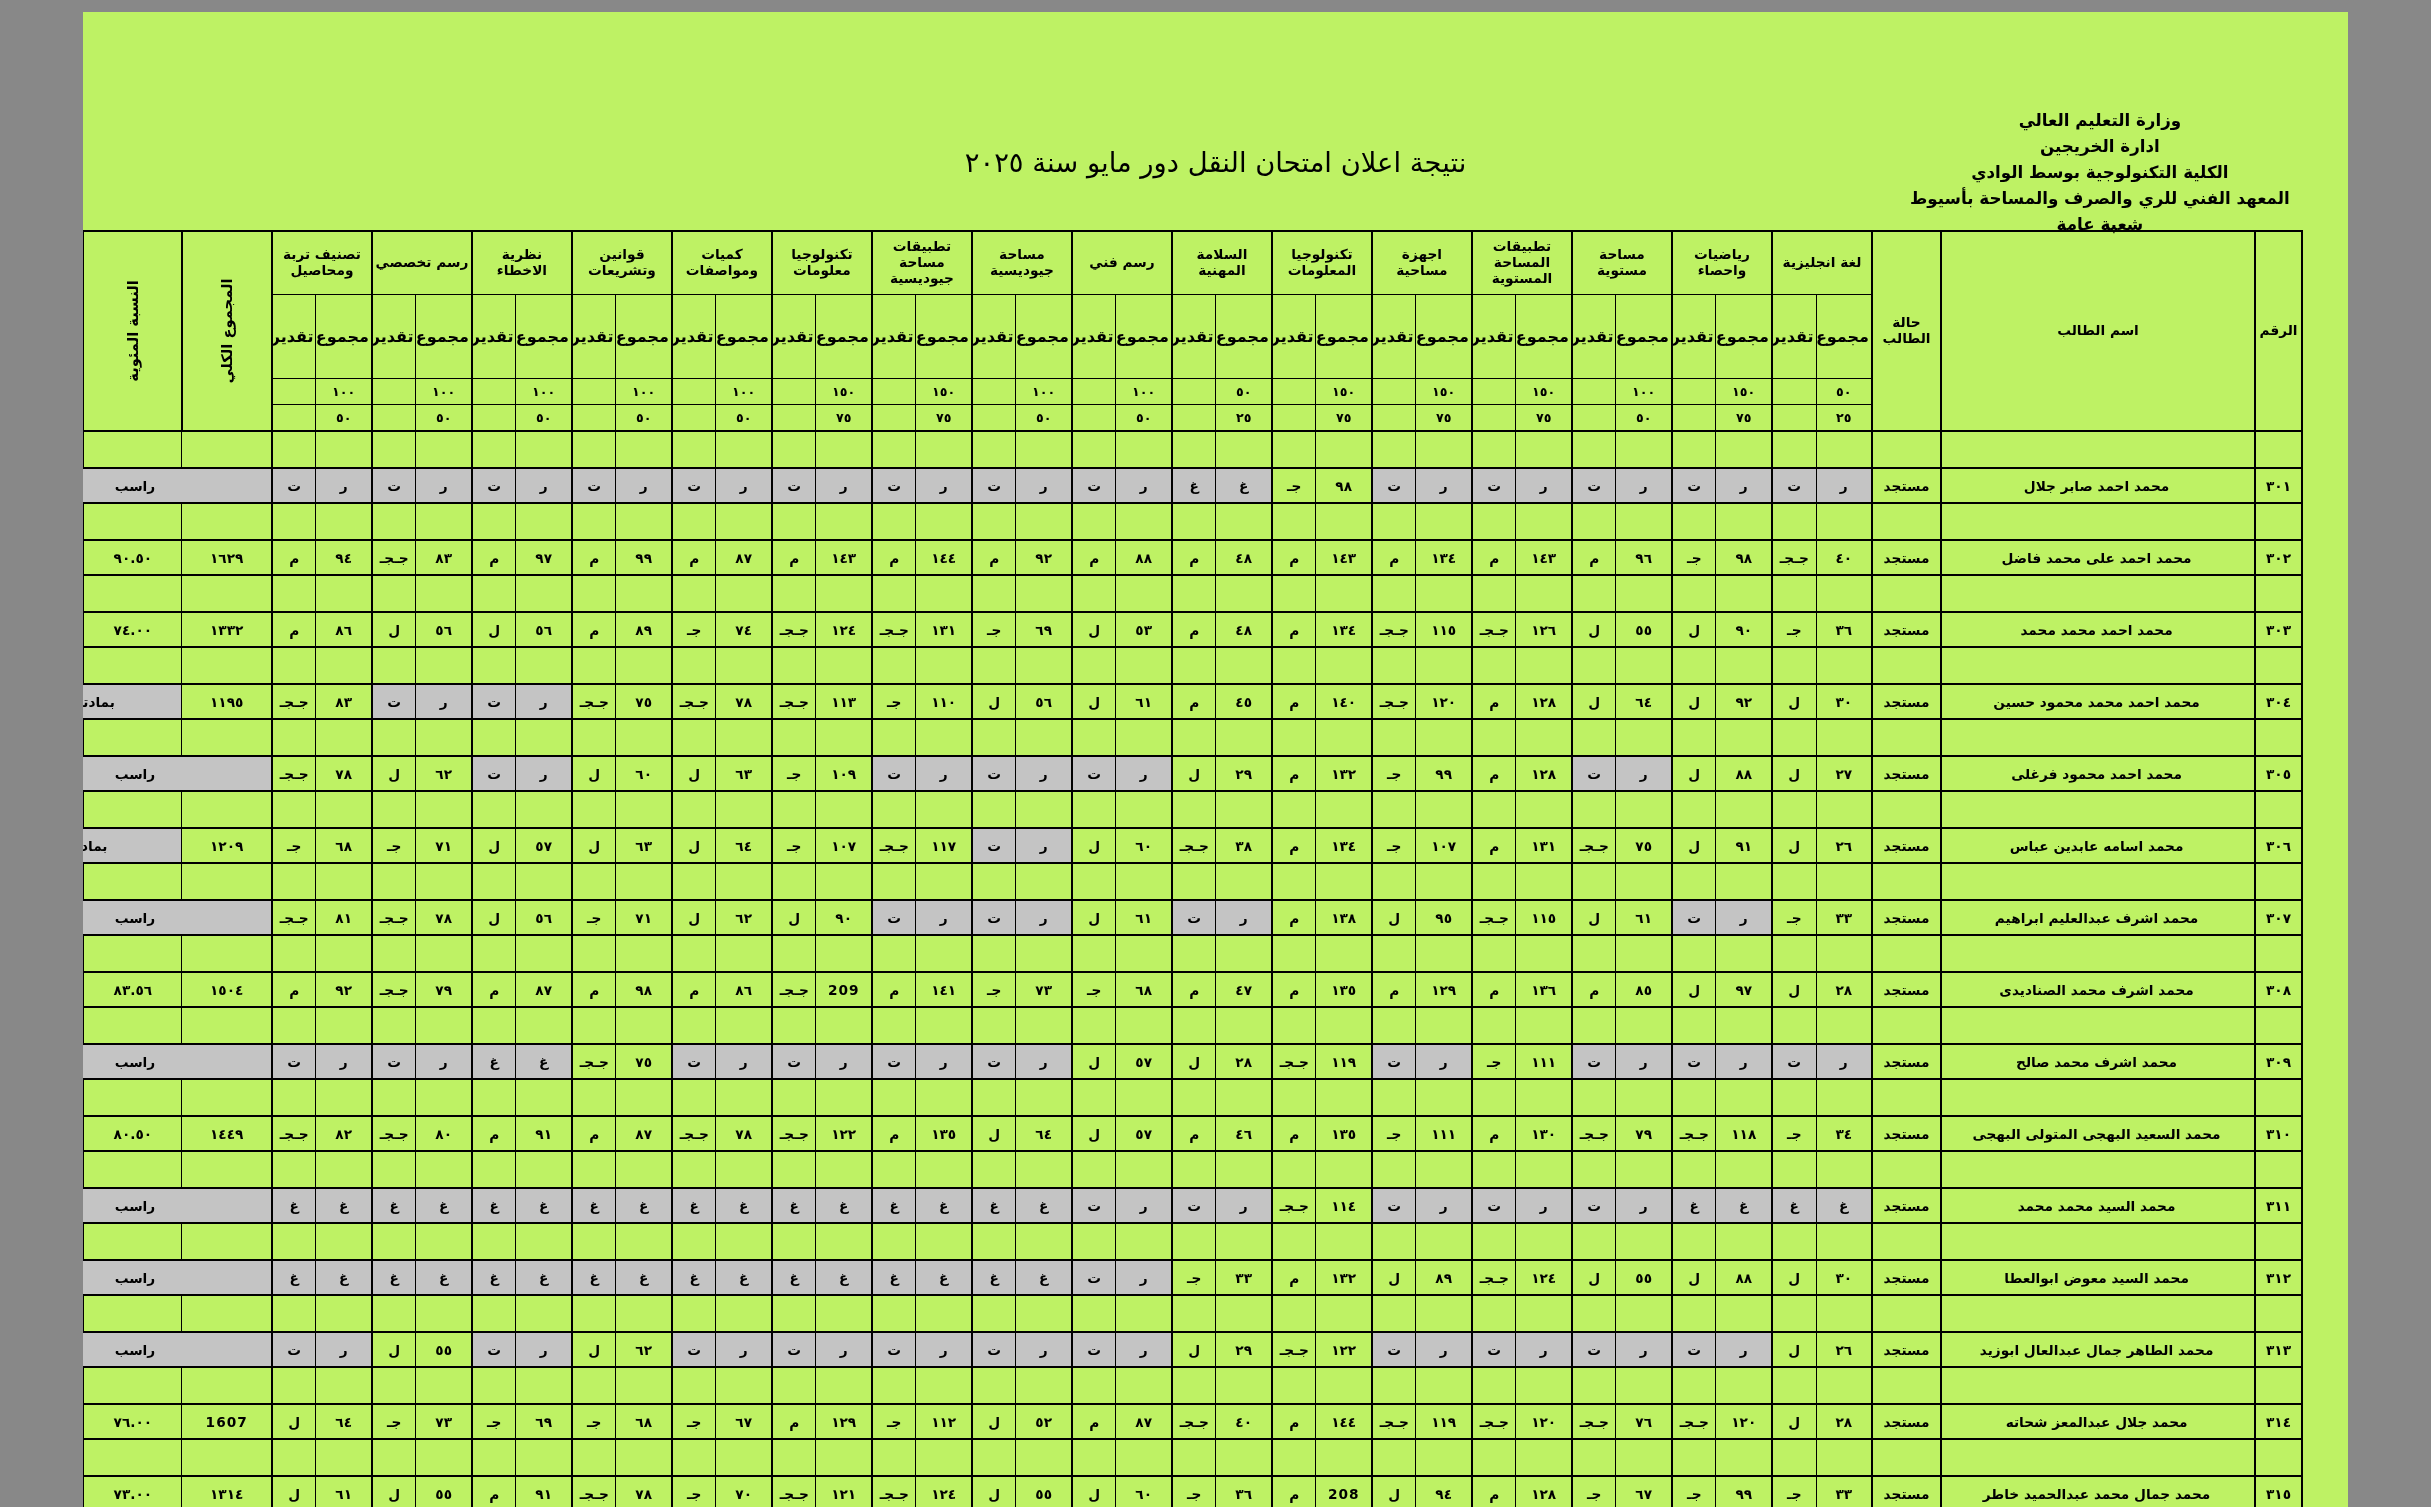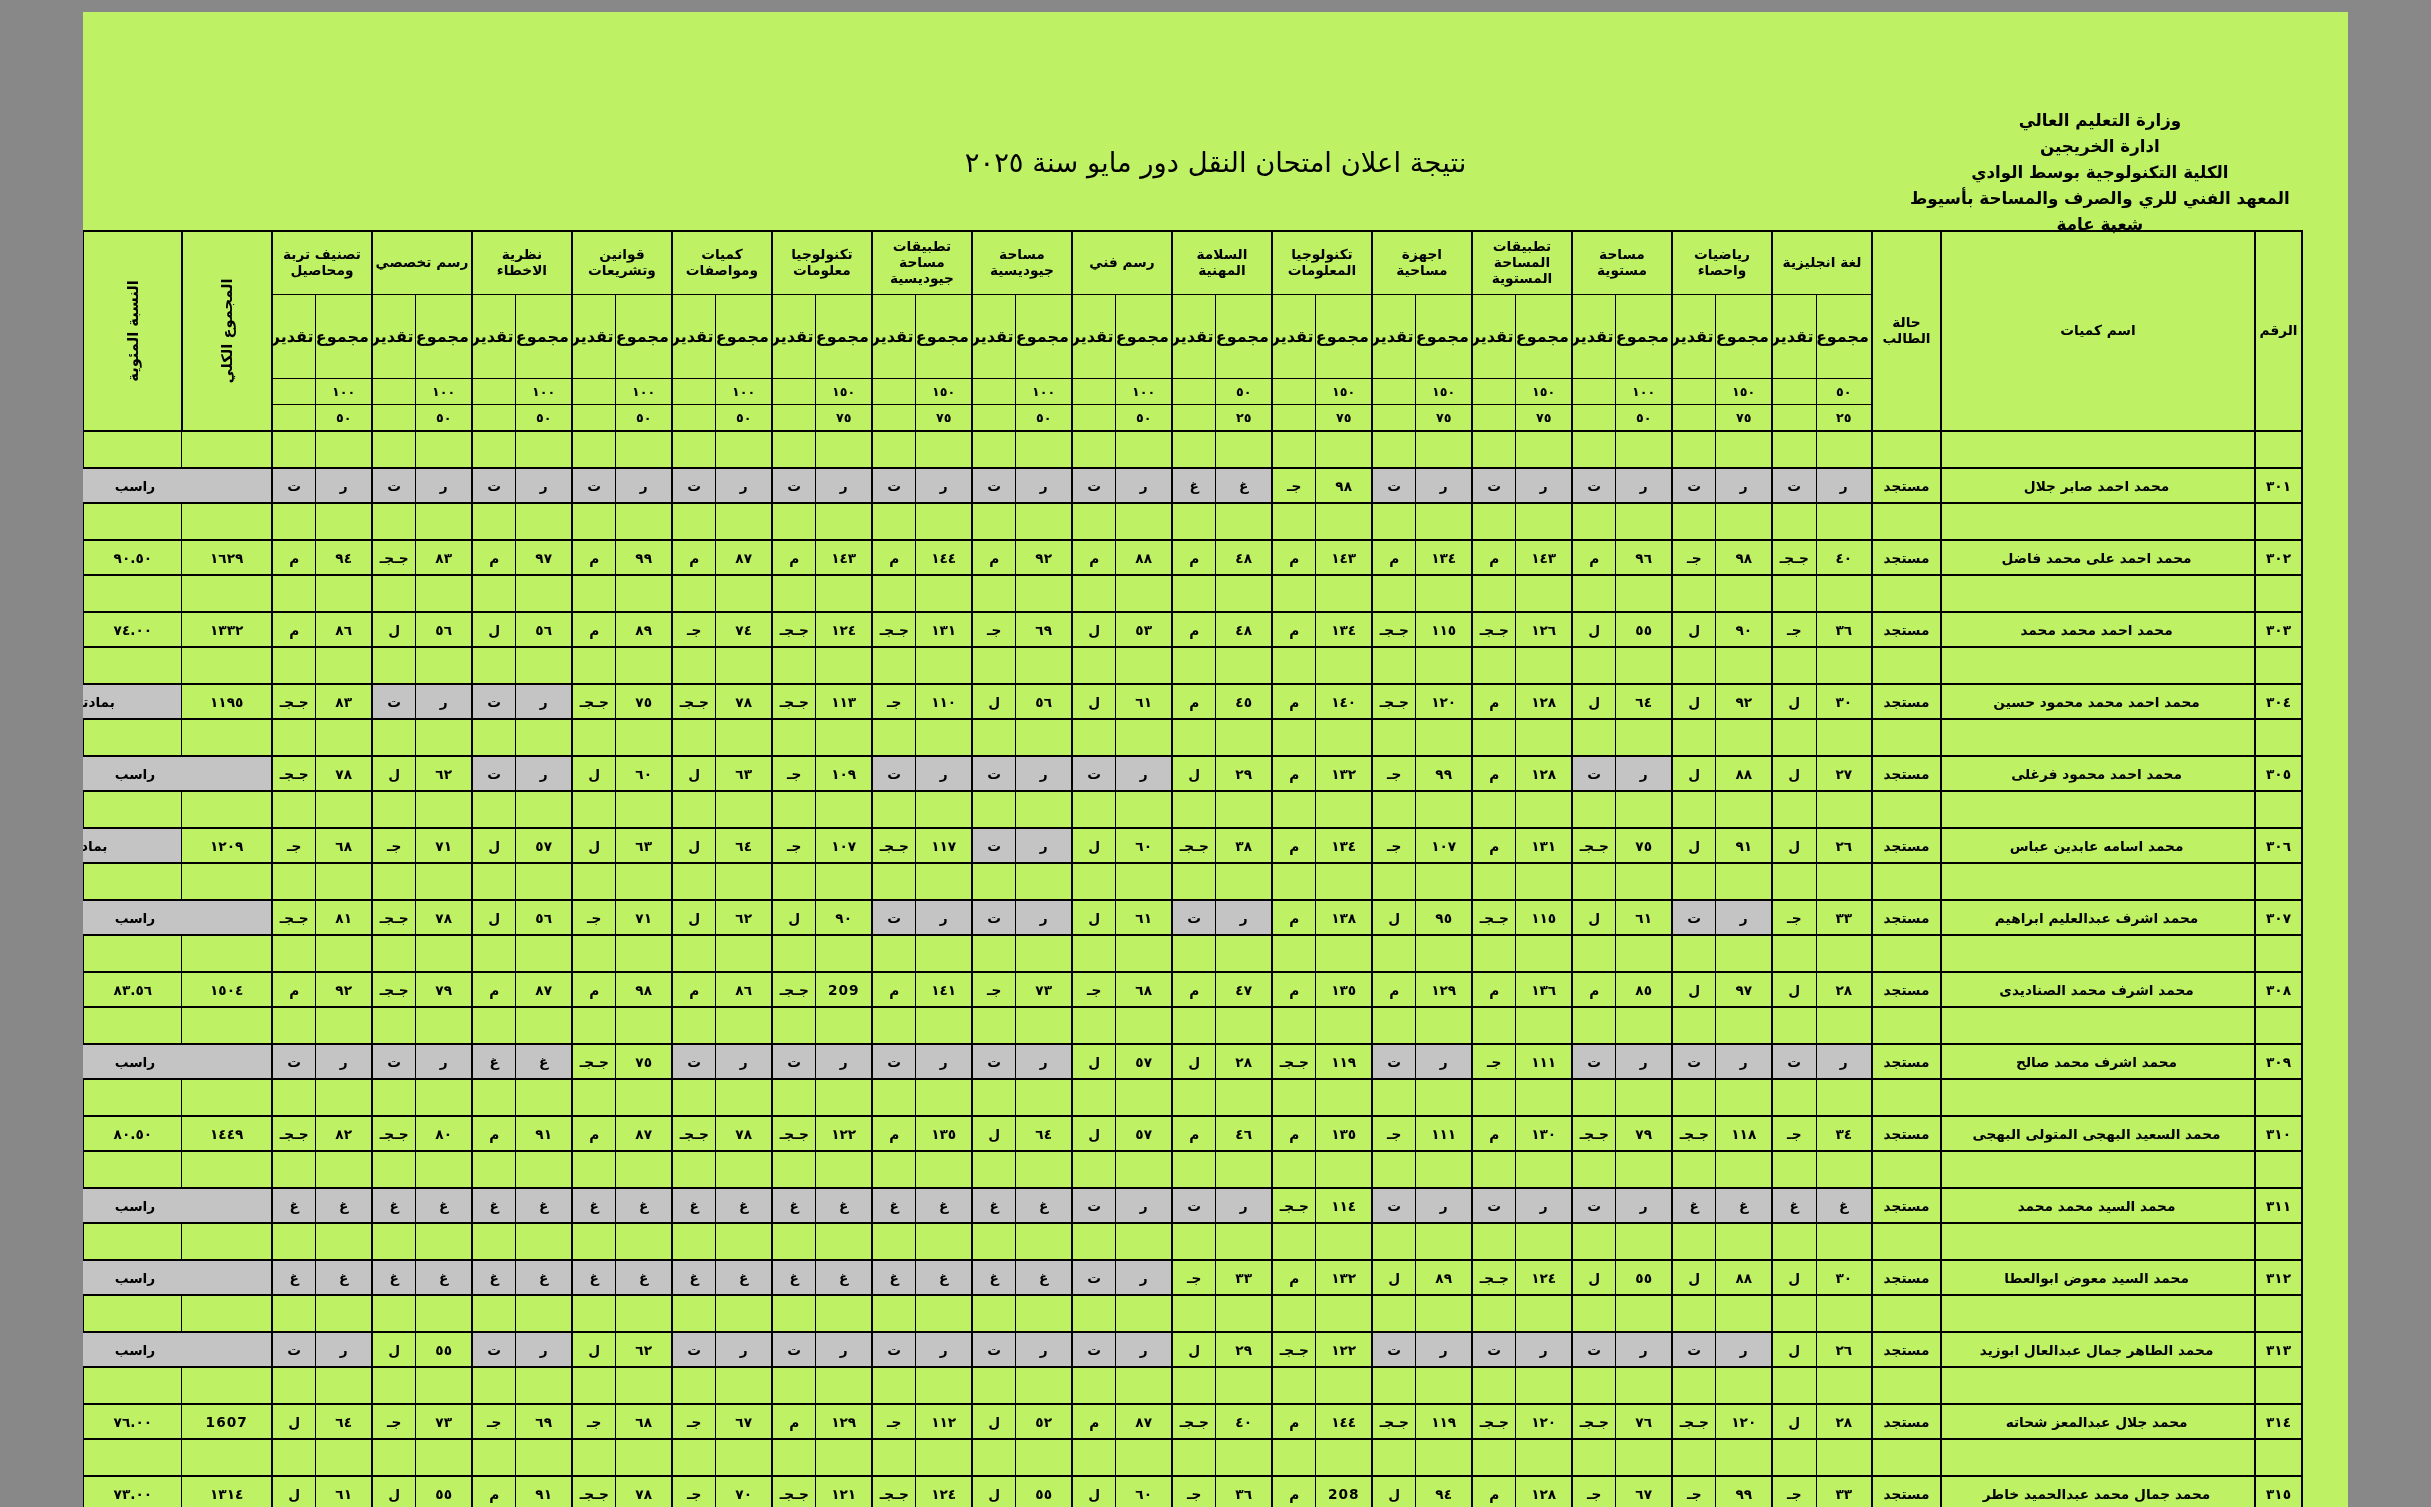--- a/index.html
+++ b/index.html
@@ -86,21 +86,21 @@
         <col style="width:44px">
         <col style="width:56px">
         <col style="width:44px">
         <col style="width:90px">
         <col style="width:98px">
         <col style="width:86px">
       </colgroup>
     <thead id="thead">
         <tr class="hr1">
           <th rowspan="4" class="fixedh bl2">الرقم</th>
-          <th rowspan="4" class="fixedh bl2">اسم كميات</th>
+          <th rowspan="4" class="fixedh bl2">اسم الطالب</th>
           <th rowspan="4" class="fixedh bl2">حالة الطالب</th>
           <th colspan="2" class="bl2">لغة انجليزية</th>
           <th colspan="2" class="bl2">رياضيات واحصاء</th>
           <th colspan="2" class="bl2">مساحة مستوية</th>
           <th colspan="2" class="bl2">تطبيقات المساحة المستوية</th>
           <th colspan="2" class="bl2">اجهزة مساحية</th>
           <th colspan="2" class="bl2">تكنولوجيا المعلومات</th>
           <th colspan="2" class="bl2">السلامة المهنية</th>
           <th colspan="2" class="bl2">رسم فني</th>
           <th colspan="2" class="bl2">مساحة جيوديسية</th>

